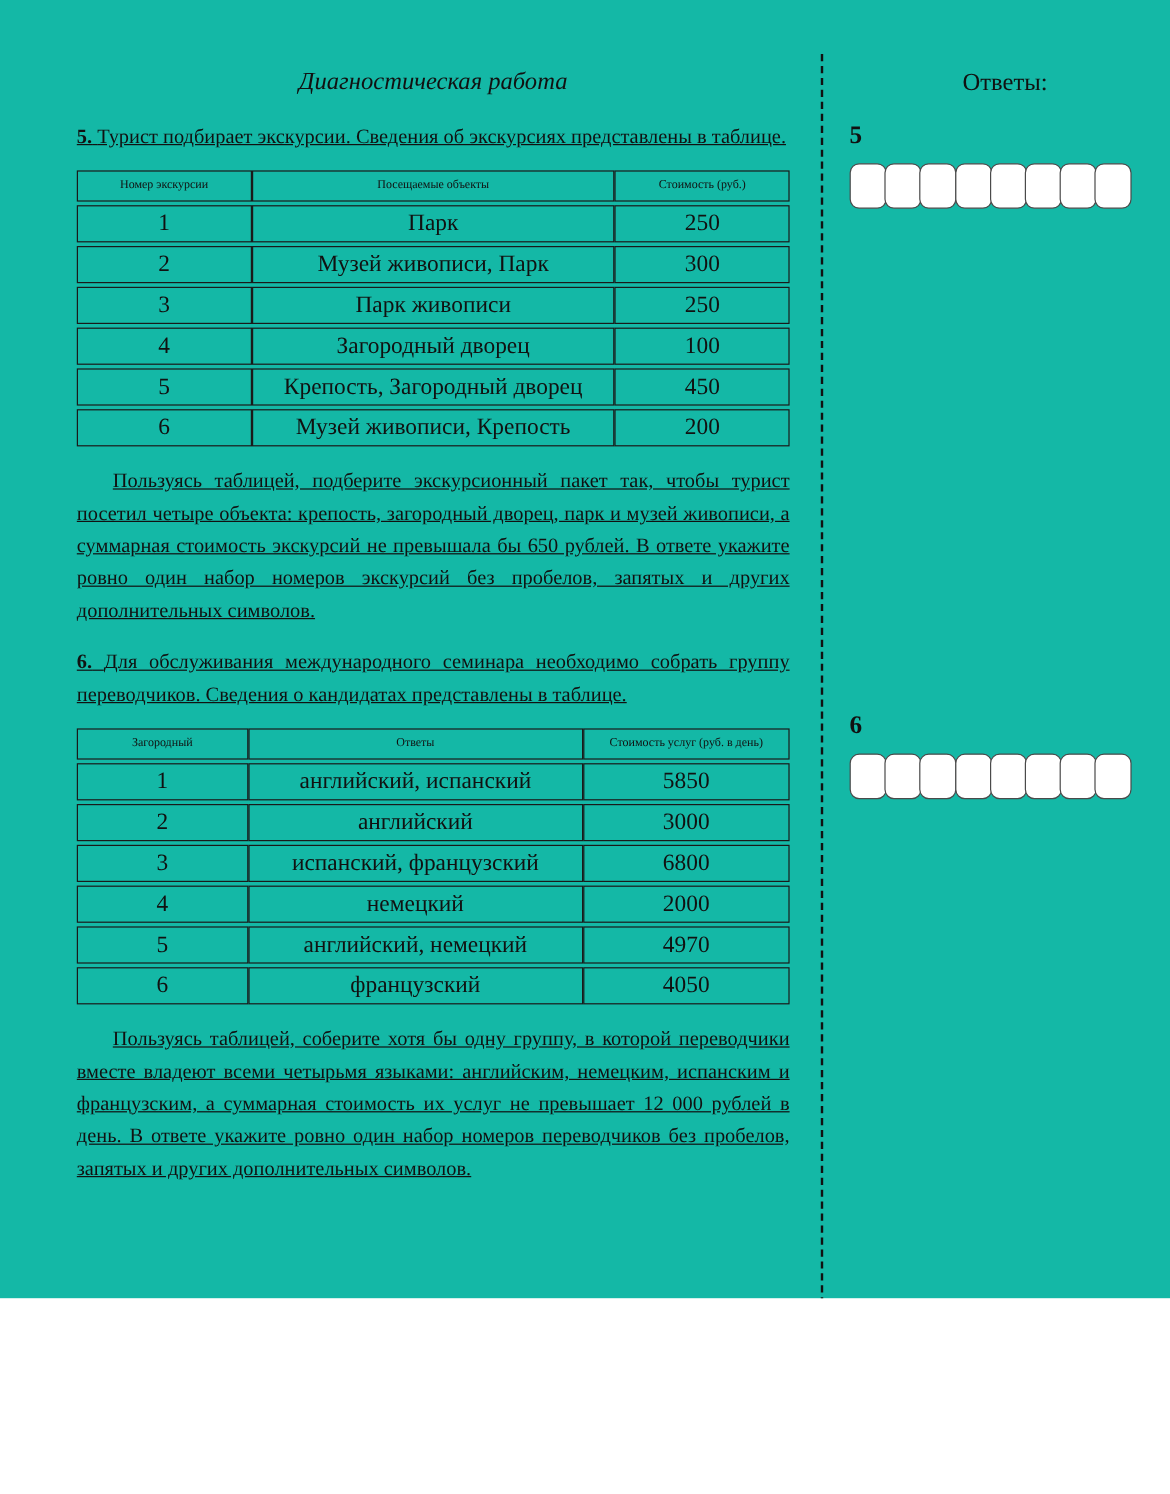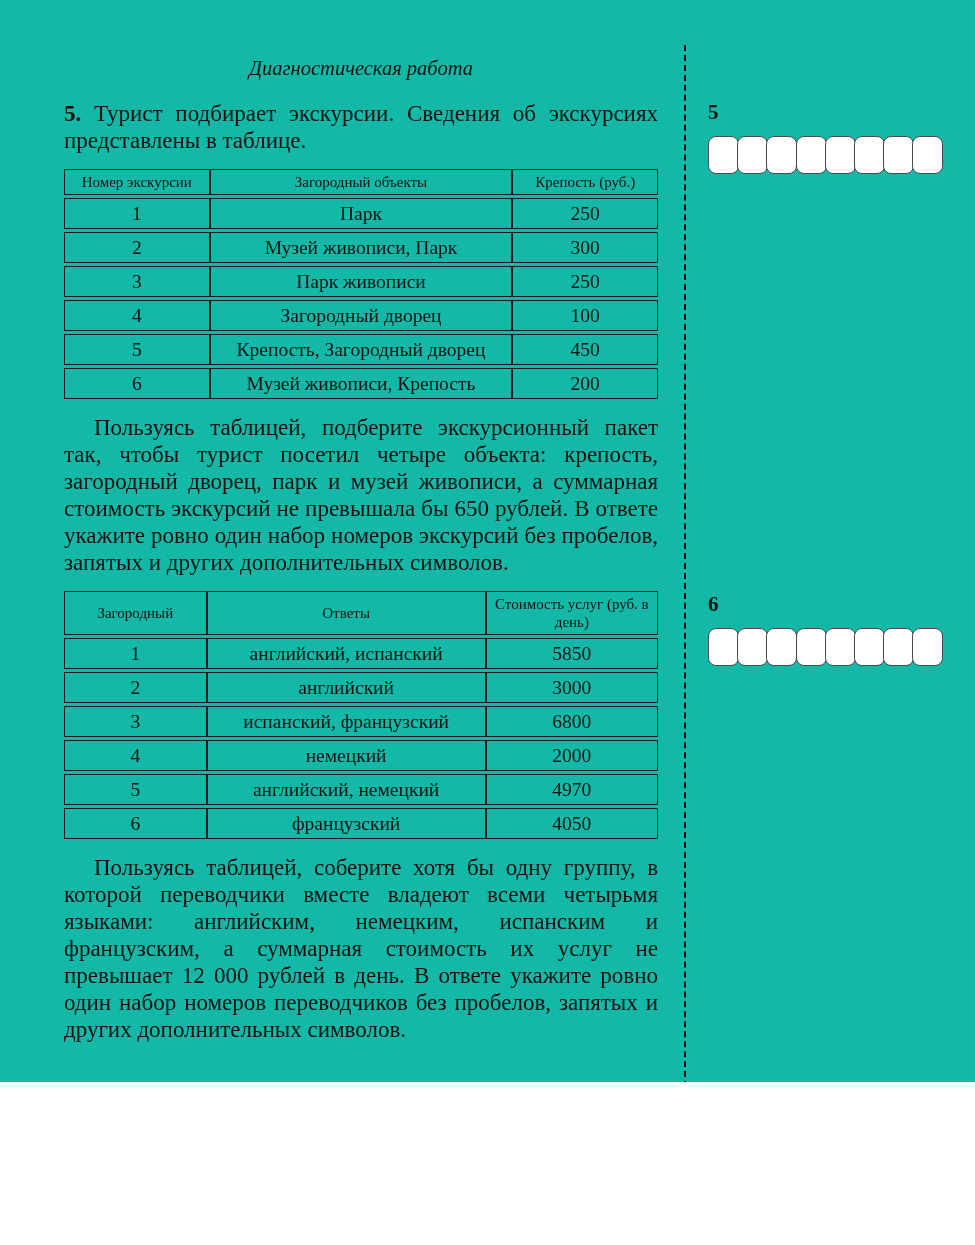--- a/index.html
+++ b/index.html
@@ -11,33 +11,33 @@
   }
 
   
   .left-col { position:absolute; left:64px; top:0; width:594px; }
 
   .doc-title {
     margin-top:54px; text-align:center; font-style:italic;
     font-size:20.5px; line-height:28px;
   }
 
-  p { margin:0; font-size:23px; line-height:27px; text-align:justify; }
+  p { margin:0; font-size:17px; line-height:27px; text-align:justify;text-decoration:underline; }
   .intro5 { margin-top:18px; }
   .task   { margin-top:12px; text-indent:30px; }
   .intro6 { margin-top:16px; }
   .pnum   { font-weight:bold; }
 
   table {
     width:100%; border-collapse:separate; border-spacing:0 3px;
     margin-top:12px;
   }
   th {
     border:1.5px solid #1a1a1a; font-weight:normal;
-    font-size:15px; line-height:18px; padding:3px 4px; text-align:center;
+    font-size:10px; line-height:18px; padding:3px 4px; text-align:center;
     vertical-align:middle;
   }
   td {
     border:1.5px solid #1a1a1a; font-size:19.5px; line-height:27px;
     padding:1px 4px; text-align:center; vertical-align:middle;
   }
 
   .page-number {
     position:absolute; left:64px; top:1138px; width:594px;
     text-align:center; font-size:19.5px;
@@ -92,22 +92,22 @@
 
     <table>
       <colgroup>
           <col style="width:24.5%">
           <col style="width:51%">
           <col style="width:24.5%">
         </colgroup>
       <thead>
         <tr>
           <th>Номер экскурсии</th>
-          <th>Загородный объекты</th>
-          <th>Крепость (руб.)</th>
+          <th>Посещаемые объекты</th>
+          <th>Стоимость (руб.)</th>
         </tr>
       </thead>
       <tbody>
           <tr>
             <td>1</td>
             <td>Парк</td>
             <td>250</td>
           </tr>
           <tr>
             <td>2</td>
@@ -132,20 +132,21 @@
           <tr>
             <td>6</td>
             <td>Музей живописи, Крепость</td>
             <td>200</td>
           </tr>
         </tbody>
     </table>
 
     <p class="task">Пользуясь таблицей, подберите экскурсионный пакет так, чтобы турист посетил четыре объекта: крепость, загородный дворец, парк и музей живописи, а суммарная стоимость экскурсий не превышала бы 650 рублей. В ответе укажите ровно один набор номеров экскурсий без пробелов, запятых и других дополнительных символов.</p>
 
+    <p class="intro6"><b class="pnum">6.</b> <span>Для обслуживания международного семинара необходимо собрать группу переводчиков. Сведения о кандидатах представлены в таблице.</span></p>
 
     <table>
       <colgroup>
           <col style="width:24%">
           <col style="width:47%">
           <col style="width:29%">
         </colgroup>
       <thead>
         <tr>
           <th>Загородный</th>
@@ -189,20 +190,21 @@
 
     <p class="task">Пользуясь таблицей, соберите хотя бы одну группу, в которой переводчики вместе владеют всеми четырьмя языками: английским, немецким, испанским и французским, а суммарная стоимость их услуг не превышает 12 000 рублей в день. В ответе укажите ровно один набор номеров переводчиков без пробелов, запятых и других дополнительных символов.</p>
 
   </div>
 
   <div class="page-number">7</div>
 
   <div class="divider"></div>
 
   <div class="right-col">
+    <div class="answers-title">Ответы:</div>
 
     <div class="q-label q5-label">5</div>
     <div class="ans-row ans-row-5">
         <div class="ans-cell"></div>
         <div class="ans-cell"></div>
         <div class="ans-cell"></div>
         <div class="ans-cell"></div>
         <div class="ans-cell"></div>
         <div class="ans-cell"></div>
         <div class="ans-cell"></div>

